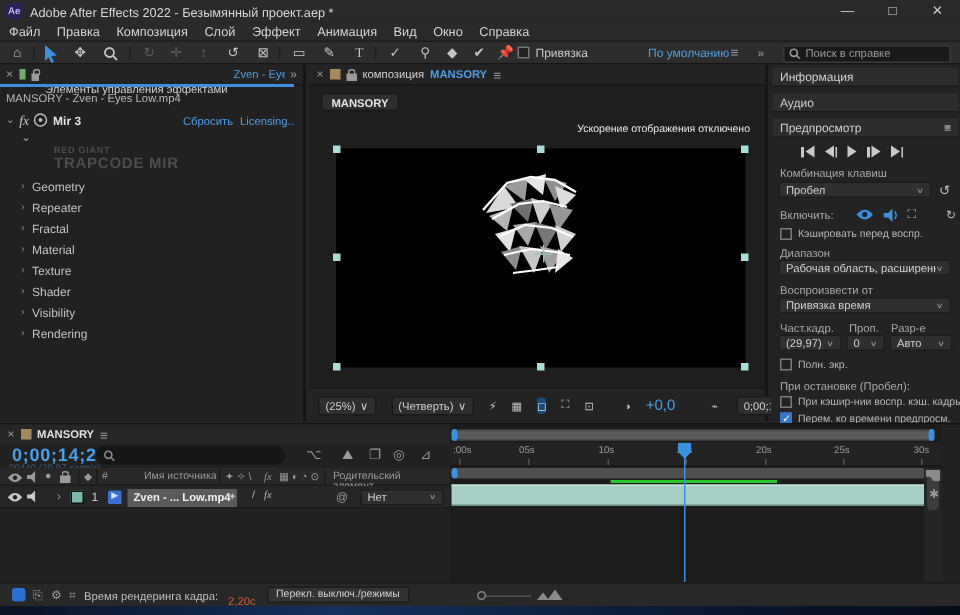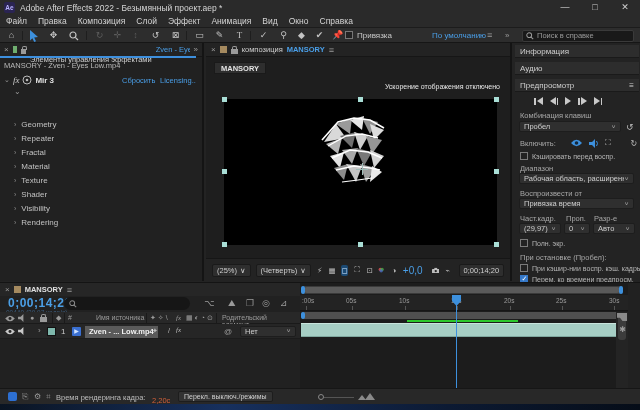--- a/index.html
+++ b/index.html
@@ -69,21 +69,21 @@
   #comp-tabbar .t2 { font-size:7.5px; color:#4a9fe8; font-weight:bold; }
   #comp-crumb { position:absolute; left:8px; top:19px; height:12px; background:#2e2e2e; border:1px solid #1a1a1a; color:#e2e2e2; font-size:7.5px; font-weight:bold; padding:0 6px; line-height:11px; }
   #viewer { position:absolute; left:0; top:36px; width:100%; height:179px; background:#1e1e1e; }
   #accel-msg { position:absolute; right:10px; top:4px; font-size:7px; color:#e8e8e8; }
   #frame { position:absolute; left:18px; top:20px; width:273px; height:146px; background:#000; }
   .hdl { position:absolute; width:5px; height:5px; background:#a9ded6; }
   #blob { position:absolute; left:88px; top:13px; }
   #anchor { position:absolute; left:132px; top:64px; width:12px; height:12px; }
   #anchor::before { content:""; position:absolute; left:0; top:5.5px; width:12px; height:1px; background:#9fbdb9; }
   #anchor::after { content:""; position:absolute; left:5.5px; top:0; width:1px; height:12px; background:#9fbdb9; }
-  #comp-bottom { position:absolute; left:0; top:215px; width:100%; height:23px; background:#232323; border-top:1px solid #161616; display:flex; align-items:center; gap:5px; padding:0 6px; }
+  #comp-bottom { position:absolute; left:0; top:215px; width:100%; height:23px; background:#232323; border-top:1px solid #161616; display:flex; align-items:center; gap:10px; padding:0 6px; }
   .cbtn { height:13px; border:1px solid #1a1a1a; background:#2e2e2e; border-radius:2px; display:flex; align-items:center; gap:3px; padding:0 4px; font-size:7.5px; color:#cfcfcf; }
   .mini-ic { width:13px; height:11px; border-radius:2px; display:flex; align-items:center; justify-content:center; font-size:7.5px; color:#bdbdbd; }
   .mini-ic.act { background:#1b4a74; color:#cfe6ff; }
 
   
   #rightpanel { left:514px; top:43px; width:126px; height:238px; background:#232323; }
   .rp-head { position:absolute; left:1px; width:124px; height:13px; background:#2d2d2d; border-bottom:1px solid #1a1a1a; display:flex; align-items:center; justify-content:space-between; padding:0 5px; }
   .rp-head span { font-size:8px; color:#cfcfcf; }
   #transport { position:absolute; left:20px; top:53px; display:flex; gap:7px; align-items:center; }
   .tp { display:flex; align-items:center; gap:1px; height:10px; }
@@ -233,20 +233,24 @@
       <span class="fx">fx</span>
       <svg width="10" height="10" viewBox="0 0 10 10">
           <circle cx="5" cy="5" r="4" fill="none" stroke="#bbb" stroke-width="1"></circle>
           <circle cx="5" cy="5" r="1.3" fill="#bbb"></circle>
         </svg>
       <span class="nm">Mir 3</span>
       <span id="fx-reset">Сбросить</span>
       <span id="fx-lic">Licensing..</span>
     </div>
     <div id="fx-chev2">⌄</div>
+    <div id="brand">
+      <div class="b1">RED GIANT</div>
+      <div class="b2">TRAPCODE MIR</div>
+    </div>
     <div class="fxgroup" style="top:76px;">
         <span class="c">›</span>
         <span class="g">Geometry</span>
       </div>
     <div class="fxgroup" style="top:90px;">
         <span class="c">›</span>
         <span class="g">Repeater</span>
       </div>
     <div class="fxgroup" style="top:104px;">
         <span class="c">›</span>

